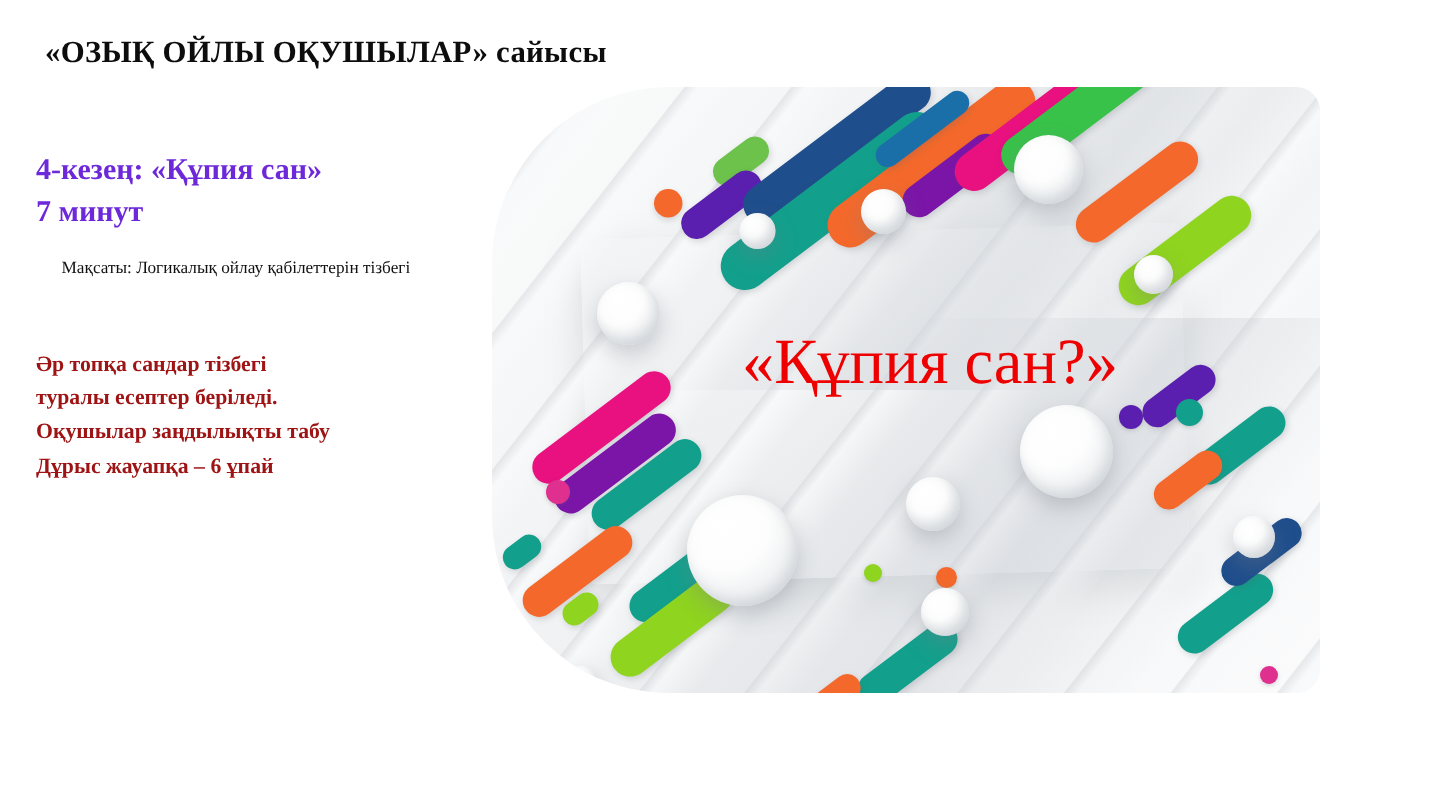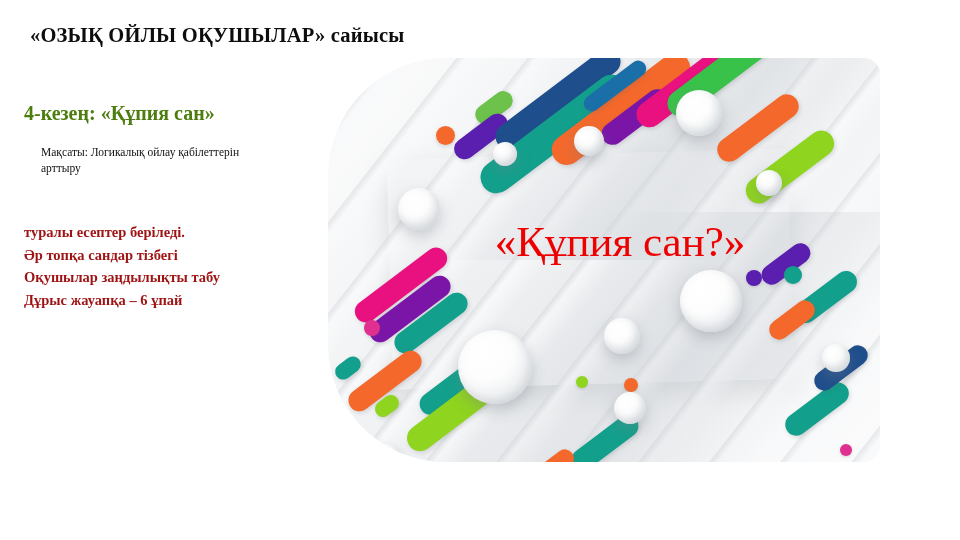--- a/index.html
+++ b/index.html
@@ -34,21 +34,21 @@
   #left-column {
     position: absolute;
     left: 24px;
     top: 100px;
     width: 300px;
   }
   .stage-heading {
     font-family: "Liberation Serif", "DejaVu Serif", serif;
     font-size: 20px;
     font-weight: bold;
-    color: #4d7c0f;
+    color: #6d28d9;
     line-height: 1.38;
     white-space: nowrap;
   }
   #goal-block {
     margin-top: 16px;
     margin-left: 17px;
     font-family: "Liberation Serif", "DejaVu Serif", serif;
     font-size: 11.5px;
     font-weight: normal;
     color: #111111;
@@ -156,26 +156,27 @@
 </style>
 </head>
 <body>
 
 <div id="slide-title">«ОЗЫҚ ОЙЛЫ ОҚУШЫЛАР» сайысы</div>
 
 <div id="left-column">
 
   <div class="stage-heading">4-кезең: «Құпия сан»</div>
 
-
-  <div id="goal-block">Мақсаты: Логикалық ойлау қабілеттерін арттыру</div>
+  <div class="stage-heading">7 минут</div>
+
+  <div id="goal-block">Мақсаты: Логикалық ойлау қабілеттерін тізбегі</div>
 
   <div id="task-block">
+    <div>Әр топқа сандар тізбегі</div>
     <div>туралы есептер беріледі.</div>
-    <div>Әр топқа сандар тізбегі</div>
     <div>Оқушылар заңдылықты табу</div>
     <div>Дұрыс жауапқа – 6 ұпай</div>
   </div>
 
 </div>
 
 <div id="artwork-card">
   <div id="center-plate"></div>
   <div id="paper-folds"></div>
   <div id="fold-shadow-a"></div>

